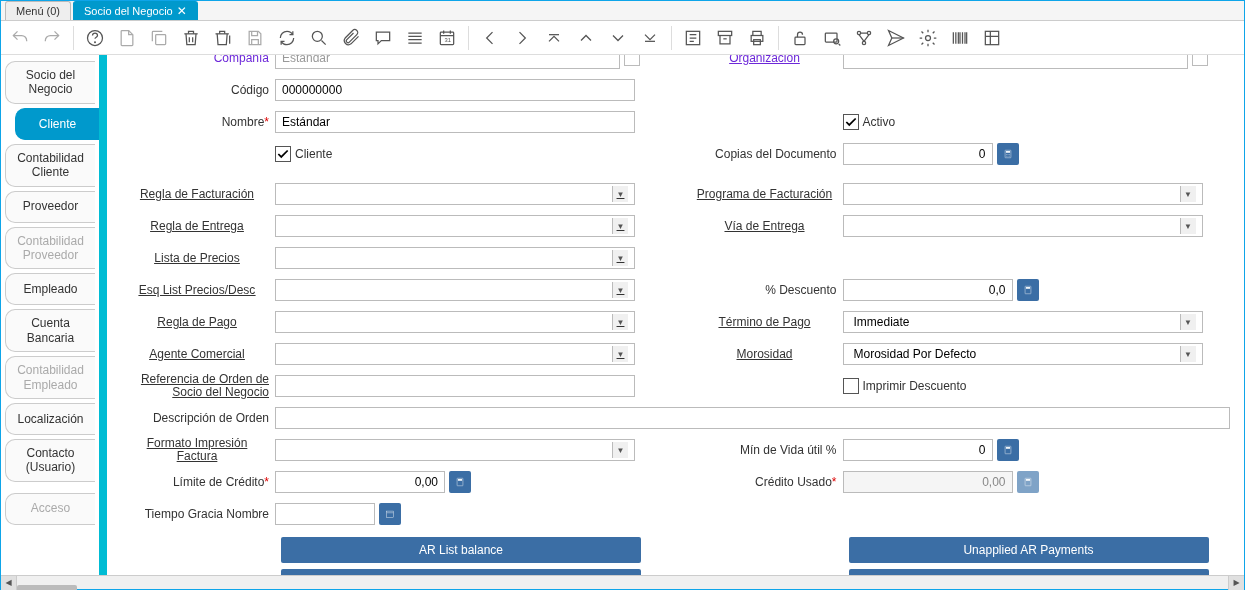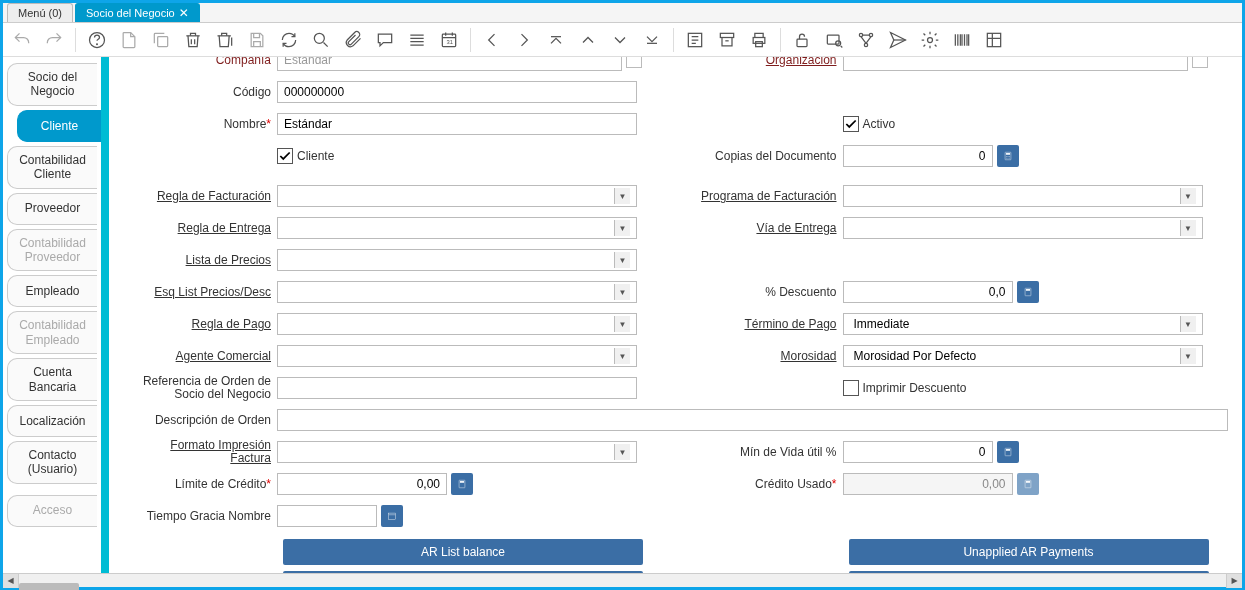--- a/index.html
+++ b/index.html
@@ -1,17 +1,17 @@
 <!DOCTYPE html>
 <html><head>
 <meta charset="utf-8">
 <style>
   * { box-sizing: border-box; font-family: Arial, Helvetica, sans-serif; }
   body { margin: 0; padding: 0; width: 1245px; height: 590px; overflow: hidden; font-size: 12px; color: #333; background: #fff; }
-  .window { width: 1245px; height: 590px; border: 3px solid #0ea5e9; display: flex; flex-direction: column; }
+  .window { width: 1245px; height: 590px; border: 1px solid #0ea5e9; display: flex; flex-direction: column; }
   
   
   .tabstrip { height: 20px; background: #f5f5f5; border-bottom: 1px solid #ccc; display: flex; align-items: flex-end; padding-left: 4px; }
   .tab { height: 19px; padding: 2px 10px; border: 1px solid #bbb; border-bottom: none; border-radius: 3px 3px 0 0; margin-right: 2px; background: #eee; font-size: 11px; display: flex; align-items: center; gap: 4px; }
   .tab.active { background: #0099cc; border-color: #0099cc; color: #fff; }
   .tab .close { font-size: 12px; line-height: 1; cursor: pointer; }
   
   
   .toolbar { height: 34px; border-bottom: 1px solid #ddd; display: flex; align-items: center; padding: 0 8px; gap: 10px; }
   .toolbar .sep { width: 1px; height: 24px; background: #ddd; }
@@ -30,21 +30,21 @@
   .sidetab-divider { height: 1px; background: transparent; margin: 2px 0 6px; }
   
   .accent { width: 8px; background: #00bcd4; flex-shrink: 0; }
   
   
   .content-wrap { flex: 1; overflow: hidden; position: relative; }
   .content { position: absolute; inset: 0; overflow-y: scroll; padding: 0 14px 8px 18px; }
   .content-inner { padding-top: 0; }
   .row { display: flex; align-items: center; min-height: 30px; margin-bottom: 2px; }
   .row .lbl { width: 150px; text-align: right; padding-right: 6px; font-size: 12px; }
-  .row .lbl.link { text-decoration: underline; }
+  .row .lbl.link { text-decoration: underline; text-align: center; }
   .row .lbl .req { color: #d00; }
   .row .lbl.twoline { line-height: 1.1; font-size: 12px; }
   .row .ctrl { flex: 1; display: flex; align-items: center; gap: 4px; }
   .row .ctrl input[type=text],
   .row .ctrl select,
   .row .ctrl .combo {
     height: 22px; border: 1px solid #bbb; padding: 2px 6px; font-size: 12px;
   }
   .combo { display: flex; width: 360px; }
   .combo .cin { flex: 1; border: none; outline: none; padding: 0 4px; font-size: 12px; }
@@ -71,21 +71,21 @@
   .action-row .col.right .action-btn { margin-left: 156px; }
   
   
   .hscroll { height: 14px; display: flex; align-items: center; background: #f0f0f0; border-top: 1px solid #ccc; }
   .hscroll .arrow { width: 16px; height: 14px; display: flex; align-items: center; justify-content: center; font-size: 8px; color: #555; background: #e0e0e0; border-right: 1px solid #ccc; }
   .hscroll .arrow.right { border-left: 1px solid #ccc; border-right: none; margin-left: auto; }
   .hscroll .track { flex: 1; position: relative; }
   .hscroll .thumb { position: absolute; left: 0; top: 2px; height: 10px; width: 60px; background: #bbb; border-radius: 2px; }
 
   
-  .partial-row .lbl { color: #7f1d1d; }
+  .partial-row .lbl { color: #6d28d9; }
   .partial-row .textin { color: #999; }
   .partial-row { margin-top: -12px; overflow: hidden; height: 22px; }
   .sm-check { width: 16px; height: 16px; border: 1px solid #bbb; background: #fff; }
 </style>
 </head>
 <body>
 
 <div class="window">
 
   <div class="tabstrip">
@@ -292,22 +292,22 @@
   </div>
 
   <div class="main">
     <div class="sidetabs" id="sidetabs">
         <div class="sidetab ">Socio del Negocio</div>
         <div class="sidetab selected">Cliente</div>
         <div class="sidetab ">Contabilidad Cliente</div>
         <div class="sidetab ">Proveedor</div>
         <div class="sidetab disabled">Contabilidad Proveedor</div>
         <div class="sidetab ">Empleado</div>
+        <div class="sidetab ">Cuenta Bancaria</div>
         <div class="sidetab disabled">Contabilidad Empleado</div>
-        <div class="sidetab ">Cuenta Bancaria</div>
         <div class="sidetab ">Localización</div>
         <div class="sidetab ">Contacto (Usuario)</div>
         <div class="sidetab-divider"></div>
         <div class="sidetab disabled">Acceso</div>
       </div>
     <div class="accent"></div>
     <div class="content-wrap">
       <div class="content">
         <div class="content-inner">
 
@@ -388,21 +388,21 @@
                       </svg>
                     </button>
                 </div>
               </div>
             </div>
           </div>
 
           <div style="height:8px;"></div>
 
           <div style="display:flex; gap:30px;">
-            <div style="flex:1;">
+            <div style="flex:1;text-decoration:underline;">
               <div class="row">
                   <div class="lbl link">Regla de Facturación</div>
                   <div class="ctrl">
                     <div class="combo wide">
                       <input class="cin" value="" style="">
                       <div class="cbtn">▼</div>
                     </div>
                   </div>
                 </div>
               <div class="row">

